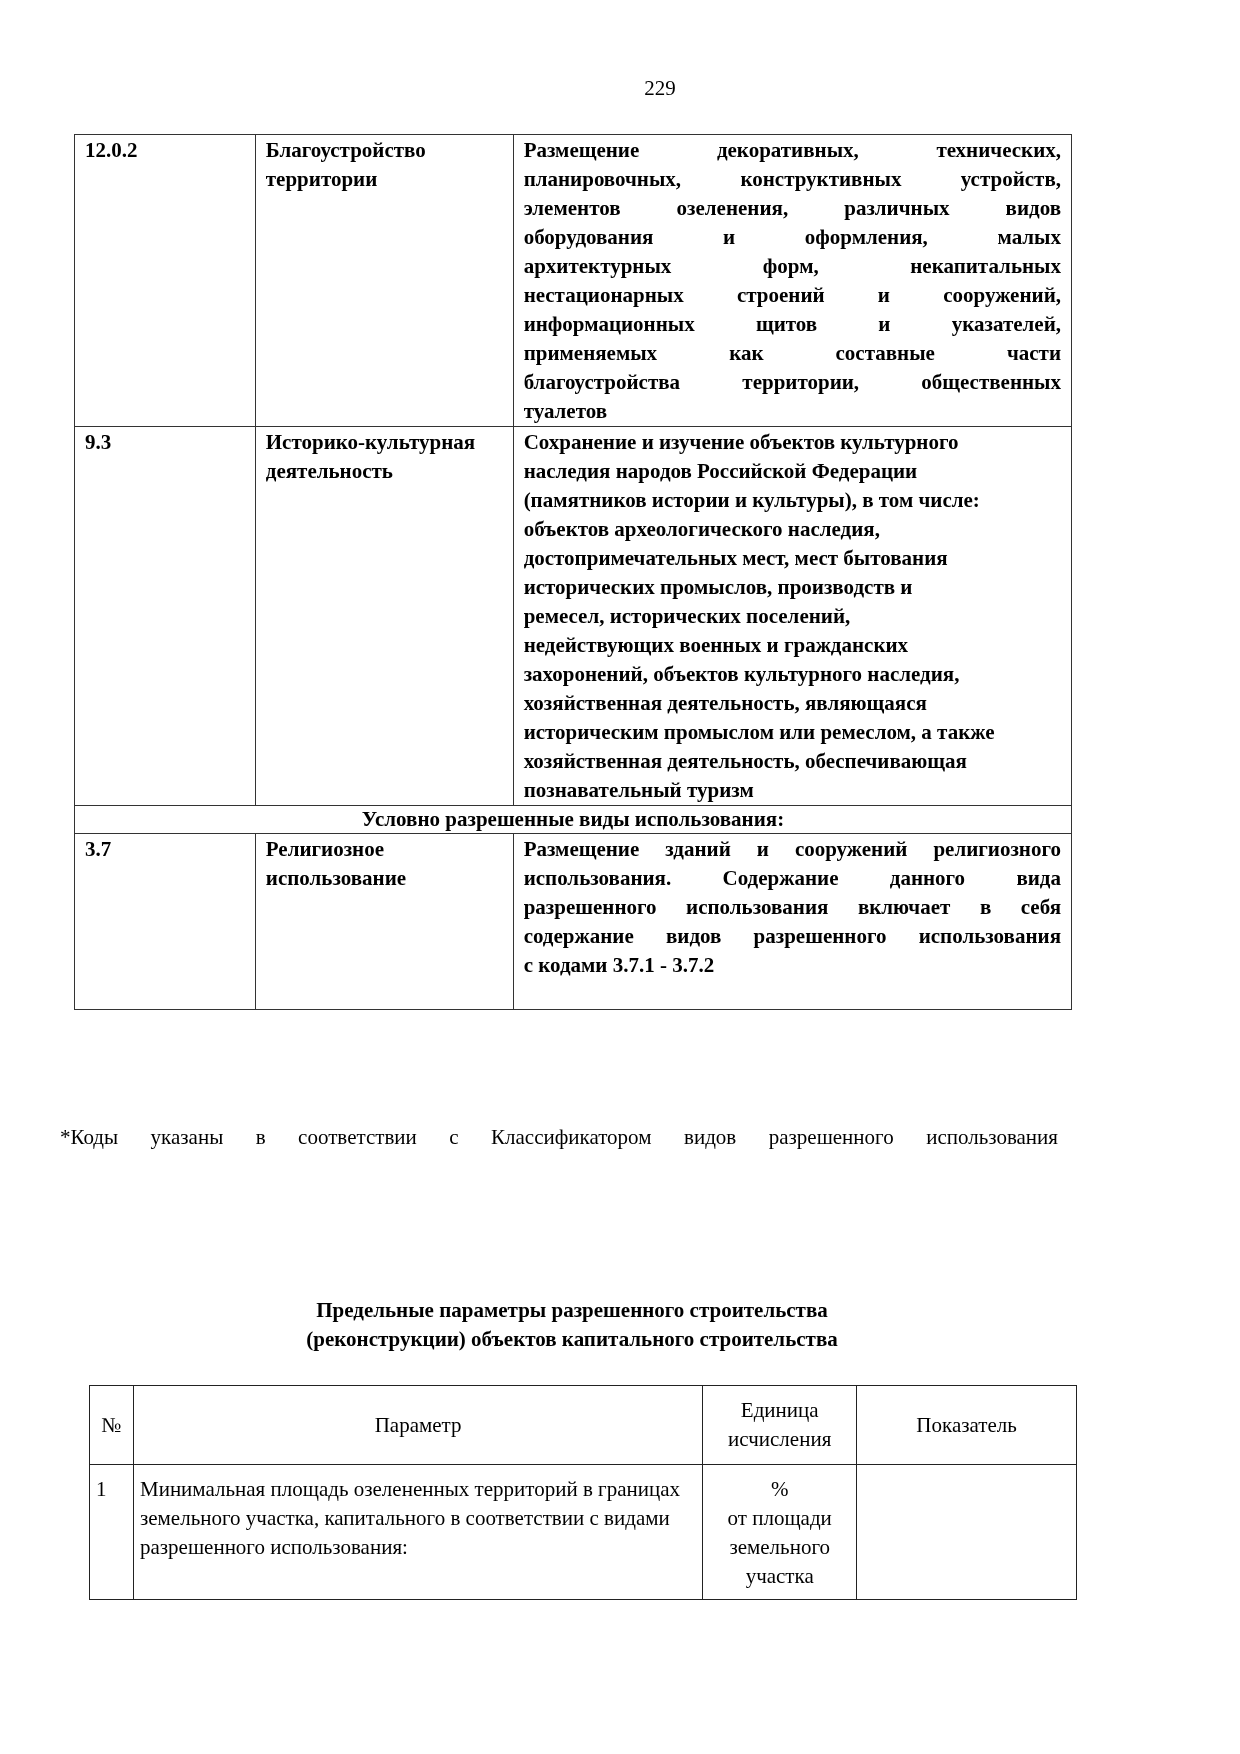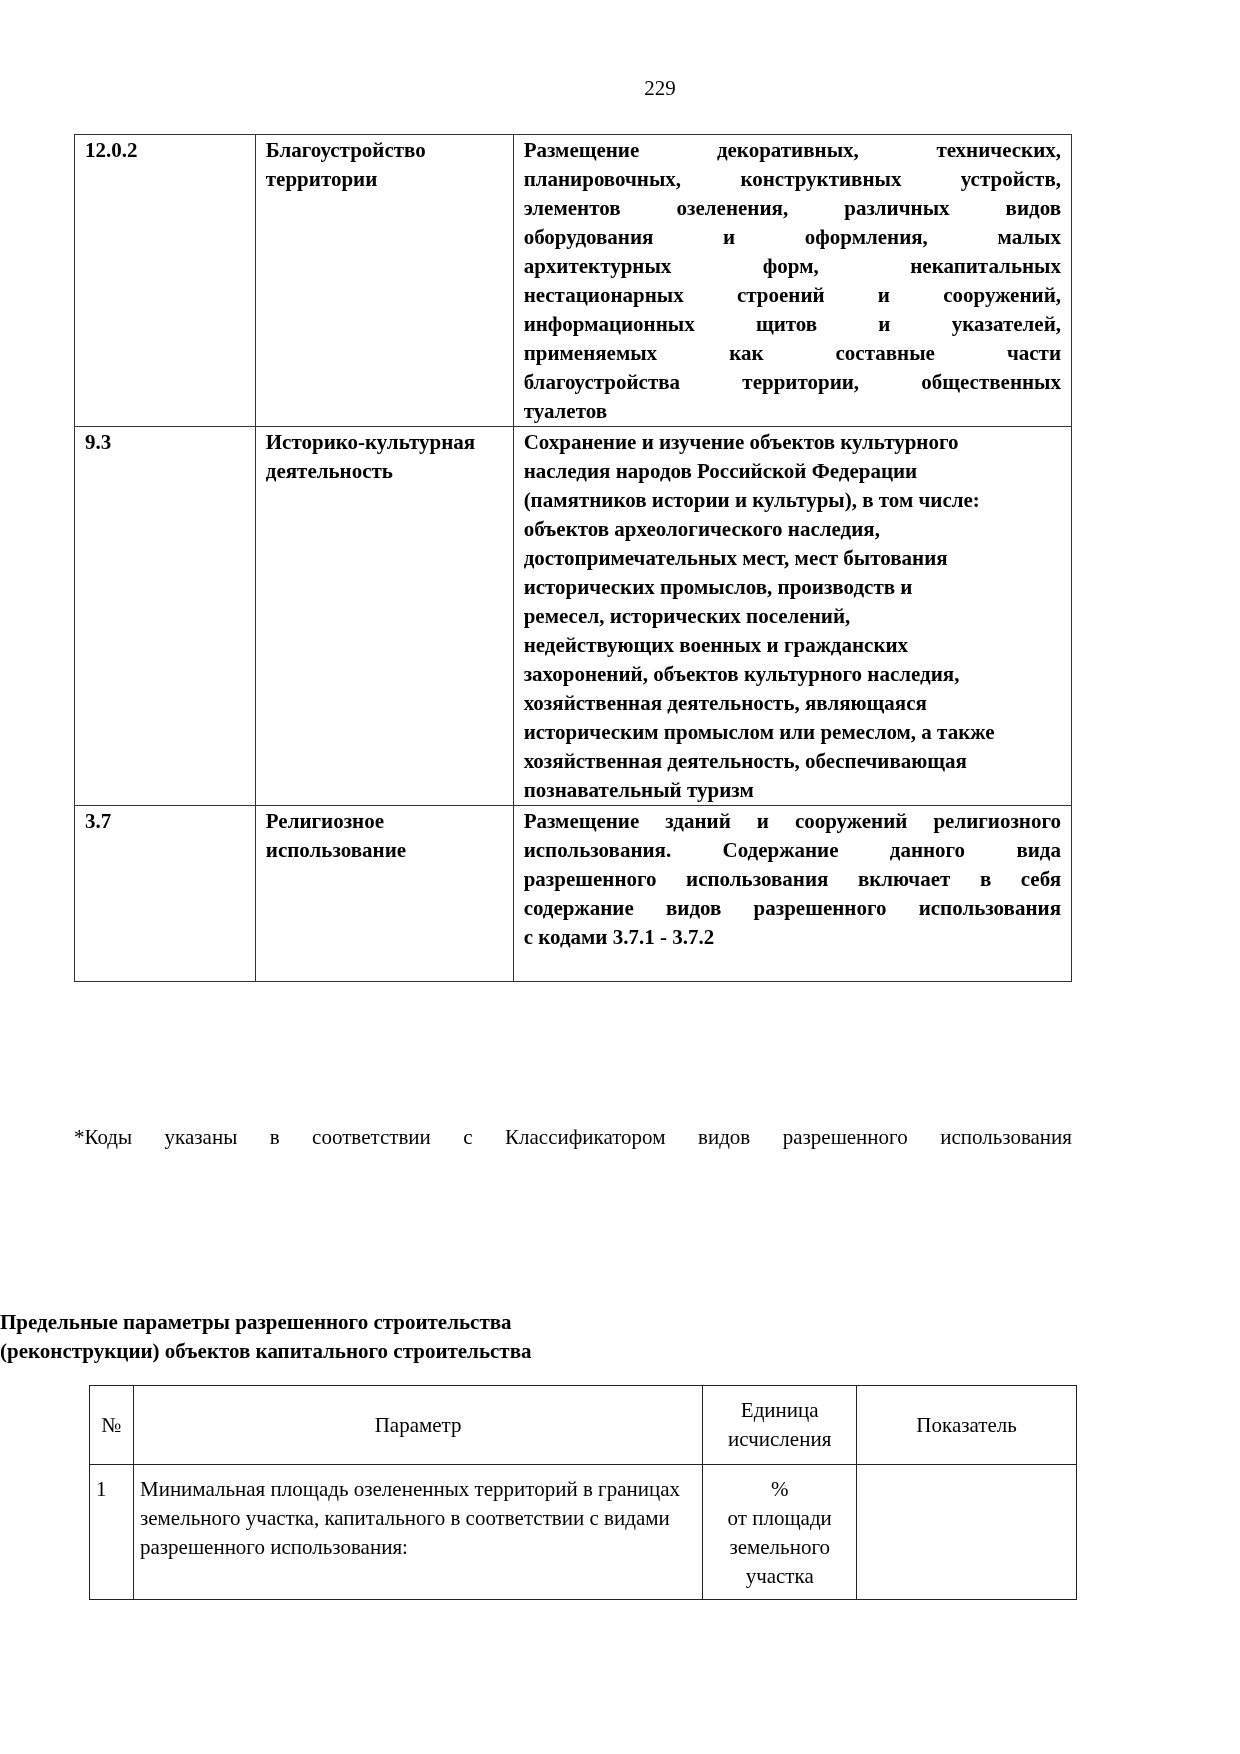--- a/index.html
+++ b/index.html
@@ -10,25 +10,25 @@
   td, th { border: 1.5px solid #333; vertical-align: top; font-size: 21px; line-height: 29px; font-weight: normal; }
   #uses-table { left: 74px; top: 134px; width: 998px; }
   #uses-table td { padding: 1px 10px 0 10px; font-weight: bold; }
   #uses-table col.c1 { width: 181px; }
   #uses-table col.c2 { width: 258px; }
   #uses-table col.c3 { width: 559px; }
   .just { text-align: justify; text-align-last: justify; }
   .just .last { text-align-last: left; display: block; }
   td.section-header { text-align: center; font-weight: bold; padding: 0 !important; line-height: 27px; }
   td.plain-row { padding: 0 10px !important; line-height: 27px; }
-  .footnote { position: absolute; left: 74px; top: 1123px; width: 998px; font-size: 21px; line-height: 29px;
+  .footnote { position: absolute; left: 60px; top: 1123px; width: 998px; font-size: 21px; line-height: 29px;
               text-align: justify; }
   .footnote .l1 { display: block; text-align: justify; text-align-last: justify; }
-  .section-title { position: absolute; left: 0; width: 1144px; top: 1296px; text-align: left; font-weight: bold;
-                   font-size: 21px; line-height: 29px; margin-top: 12px; }
+  .section-title { position: absolute; left: 0; width: 1144px; top: 1296px; text-align: center; font-weight: bold;
+                   font-size: 21px; line-height: 29px; }
   #params-table { left: 89px; top: 1385px; width: 988px; }
   #params-table th, #params-table td { border: 1.5px solid #222; }
   #params-table th { vertical-align: middle; text-align: center; height: 78px; padding: 0 4px; }
   #params-table col.n { width: 44px; }
   #params-table col.p { width: 570px; }
   #params-table col.u { width: 154px; }
   #params-table col.v { width: 220px; }
   #params-table td { padding: 10px 6px 8px 6px; }
   #params-table td.center { text-align: center; }
   #params-table td.num { padding-left: 6px; }
@@ -74,20 +74,23 @@
         <span style="display:block">исторических промыслов, производств и</span>
         <span style="display:block">ремесел, исторических поселений,</span>
         <span style="display:block">недействующих военных и гражданских</span>
         <span style="display:block">захоронений, объектов культурного наследия,</span>
         <span style="display:block">хозяйственная деятельность, являющаяся</span>
         <span style="display:block">историческим промыслом или ремеслом, а также</span>
         <span style="display:block">хозяйственная деятельность, обеспечивающая</span>
         <span style="display:block">познавательный туризм</span>
       </td>
     </tr>
+    <tr>
+      <td colspan="3" class="section-header">Условно разрешенные виды использования:</td>
+    </tr>
     <tr style="height:176px;">
       <td>3.7</td>
       <td>Религиозное использование</td>
       <td class="just">
         <span style="display:block">Размещение зданий и сооружений религиозного</span>
         <span style="display:block">использования. Содержание данного вида</span>
         <span style="display:block">разрешенного использования включает в себя</span>
         <span style="display:block">содержание видов разрешенного использования</span>
         <span class="last">с кодами 3.7.1 - 3.7.2</span>
       </td>

